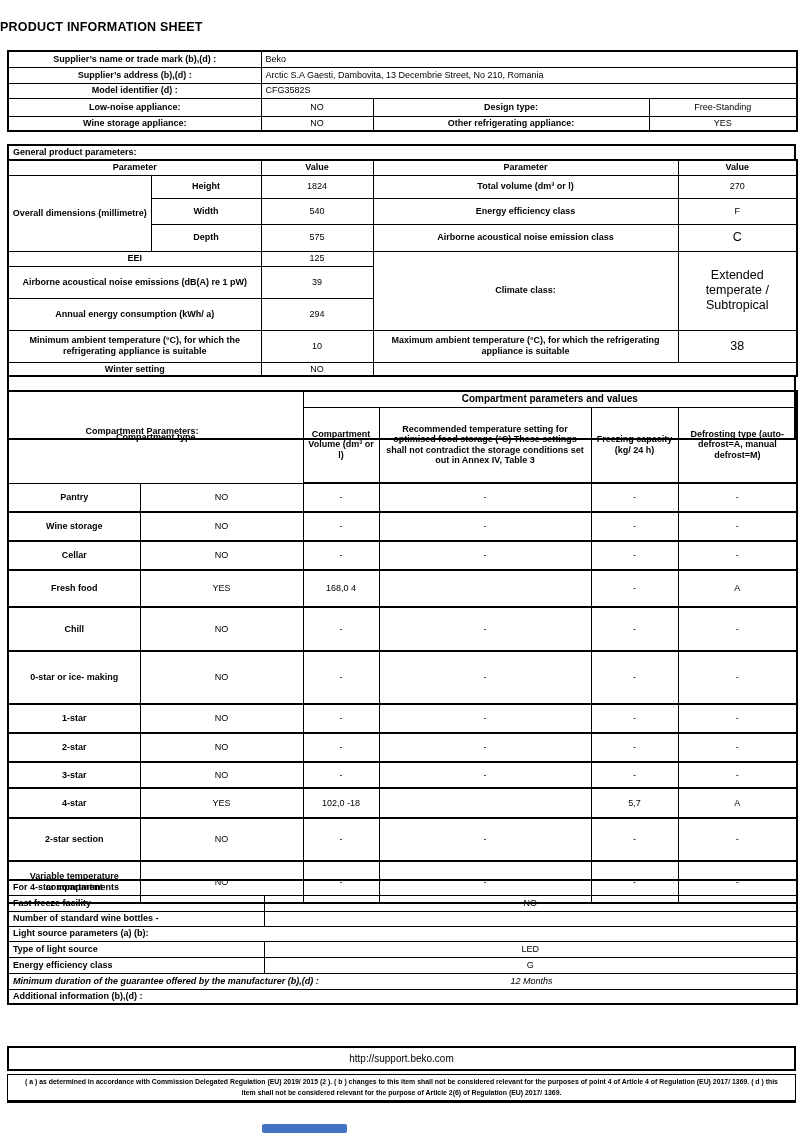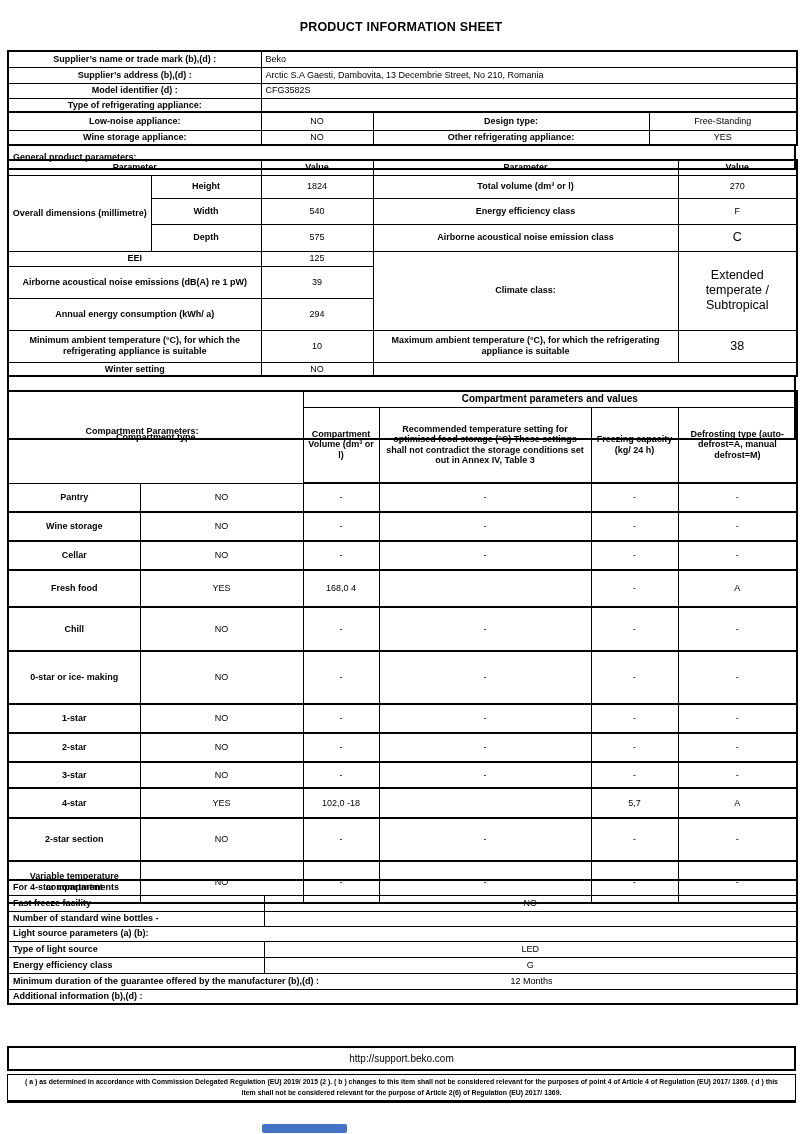--- a/index.html
+++ b/index.html
@@ -5,40 +5,40 @@
   * { box-sizing: border-box; margin: 0; padding: 0; }
   html, body { background: #888; }
   body { font-family: "Liberation Sans", sans-serif; color: #000; }
   .page {
     position: relative; width: 802px; height: 1134px;
     background: #fff; overflow: hidden;
   }
   .abs { position: absolute; left: 7px; width: 789px; }
   .title {
     position: absolute; top: 20px; left: 0; width: 802px;
-    text-align: center; font-size: 12.5px; font-weight: bold;
+    text-align: left; font-size: 12.5px; font-weight: bold;
     letter-spacing: 0.2px;
   }
   table { border-collapse: collapse; table-layout: fixed; width: 789px; }
   table.t { border: 2px solid #000; }
   td {
     border: 1px solid #000; font-size: 9px; line-height: 1.18;
     text-align: center; vertical-align: middle; padding: 1px 3px;
     overflow: hidden; word-wrap: break-word;
   }
   .b { font-weight: bold; margin-top: 48px; }
   .lft { text-align: left; padding-left: 4px; }
   .big { font-size: 12.5px; }
   .med { font-size: 10px; }
   .thickb { border-bottom: 2px solid #000; }
   .box {
     border: 2px solid #000; display: flex;
     align-items: center; justify-content: center; text-align: center;
   }
-  .relcell { position: relative; }
+  .relcell { position: relative; font-style: italic; }
   .val-abs {
     position: absolute; left: 256px; top: 0; width: 533px; height: 100%;
     display: flex; align-items: center; justify-content: center;
     font-weight: normal; font-size: 9px;
   }
   .inner-center { display: inline-block; width: 258px; text-align: center; }
   .accent-bar {
     position: absolute; left: 262px; top: 1124px; width: 85px; height: 9px;
     border-radius: 2px; background: #4472c4;
   }
@@ -70,44 +70,40 @@
         <td colspan="3" class="lft">Beko</td>
       </tr>
       <tr style="height:16px">
         <td class="b">Supplier’s address (b),(d) :</td>
         <td colspan="3" class="lft">Arctic S.A  Gaesti, Dambovita, 13 Decembrie Street, No 210, Romania</td>
       </tr>
       <tr style="height:15px">
         <td class="b">Model identifier (d) :</td>
         <td colspan="3" class="lft">CFG3582S</td>
       </tr>
-      <tr style="height:14px">
-        <td class="b thickb">Type of refrigerating appliance:</td>
-        <td colspan="3" class="lft thickb"></td>
-      </tr>
       <tr style="height:18px">
         <td class="b">Low-noise appliance:</td>
         <td>NO</td>
         <td class="b">Design type:</td>
         <td>Free-Standing</td>
       </tr>
       <tr style="height:15px">
         <td class="b">Wine storage appliance:</td>
         <td>NO</td>
         <td class="b">Other refrigerating appliance:</td>
         <td>YES</td>
       </tr>
     </tbody>
       </table>
   </div>
 
   <div class="abs" style="top:144px">
     <table class="t">
       <tbody>
-          <tr style="height:24px">
+          <tr style="height:14px">
         <td class="b lft">General product parameters:</td>
       </tr>
     </tbody>
       </table>
   </div>
 
   <div class="abs" style="top:159px">
     <table class="t">
       <colgroup>
           <col style="width:143px">

